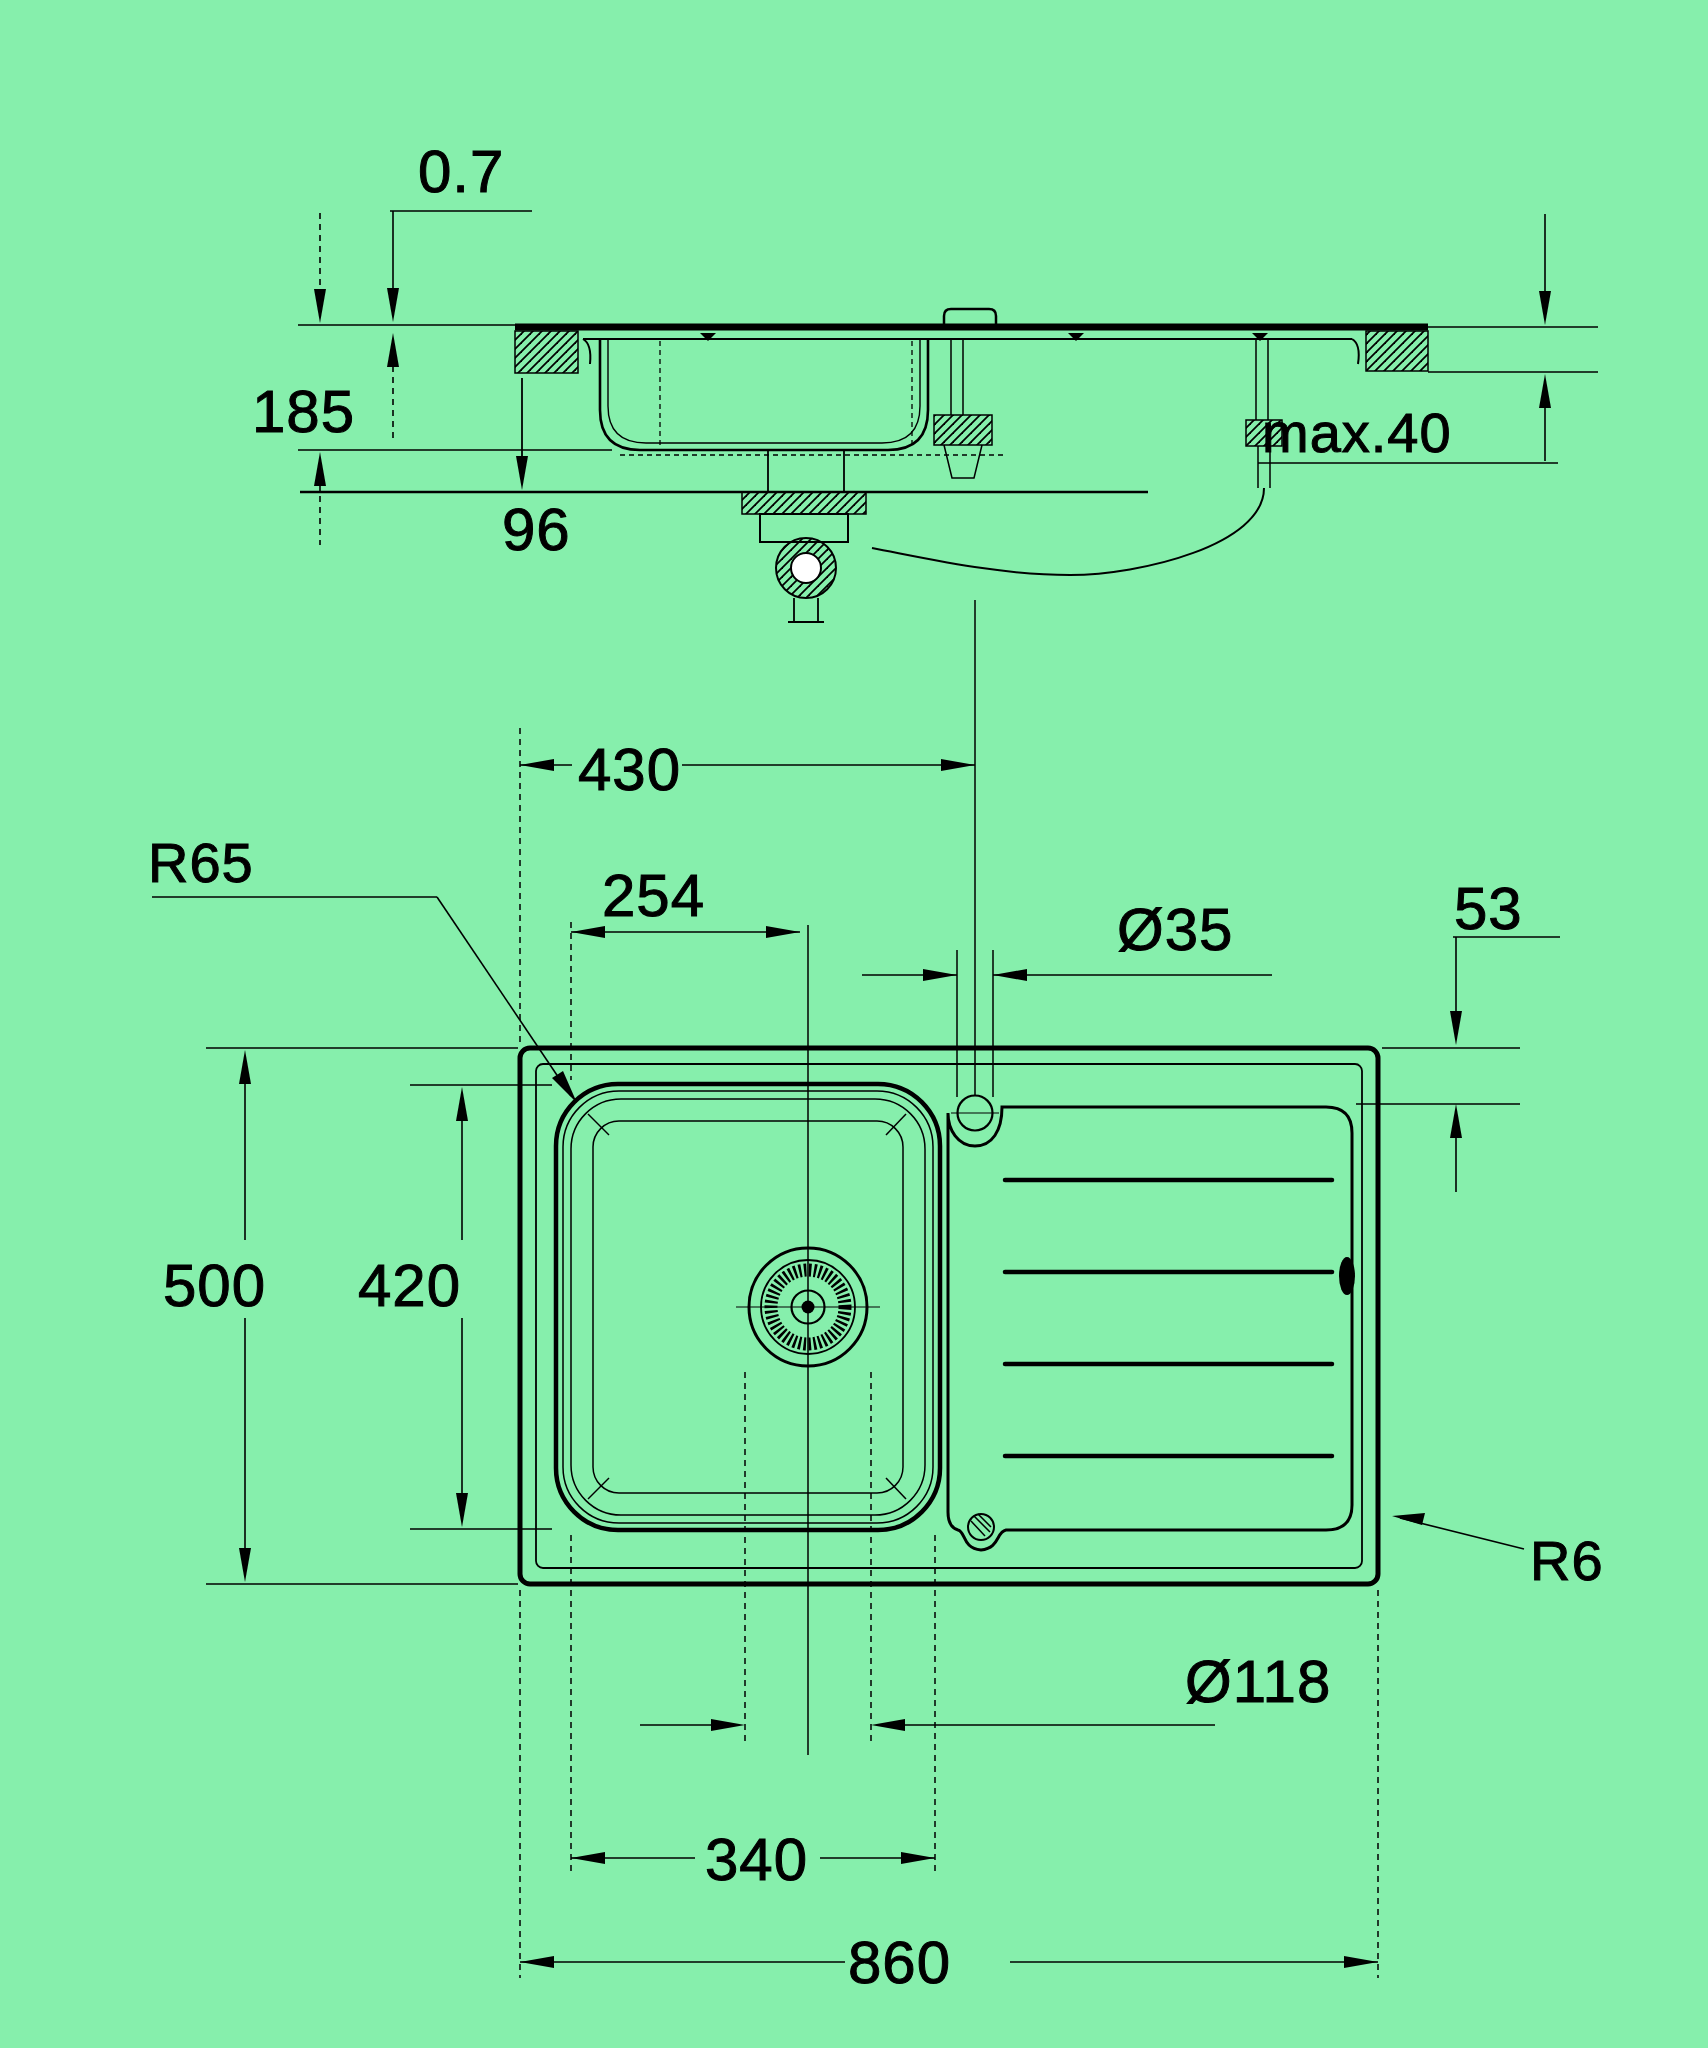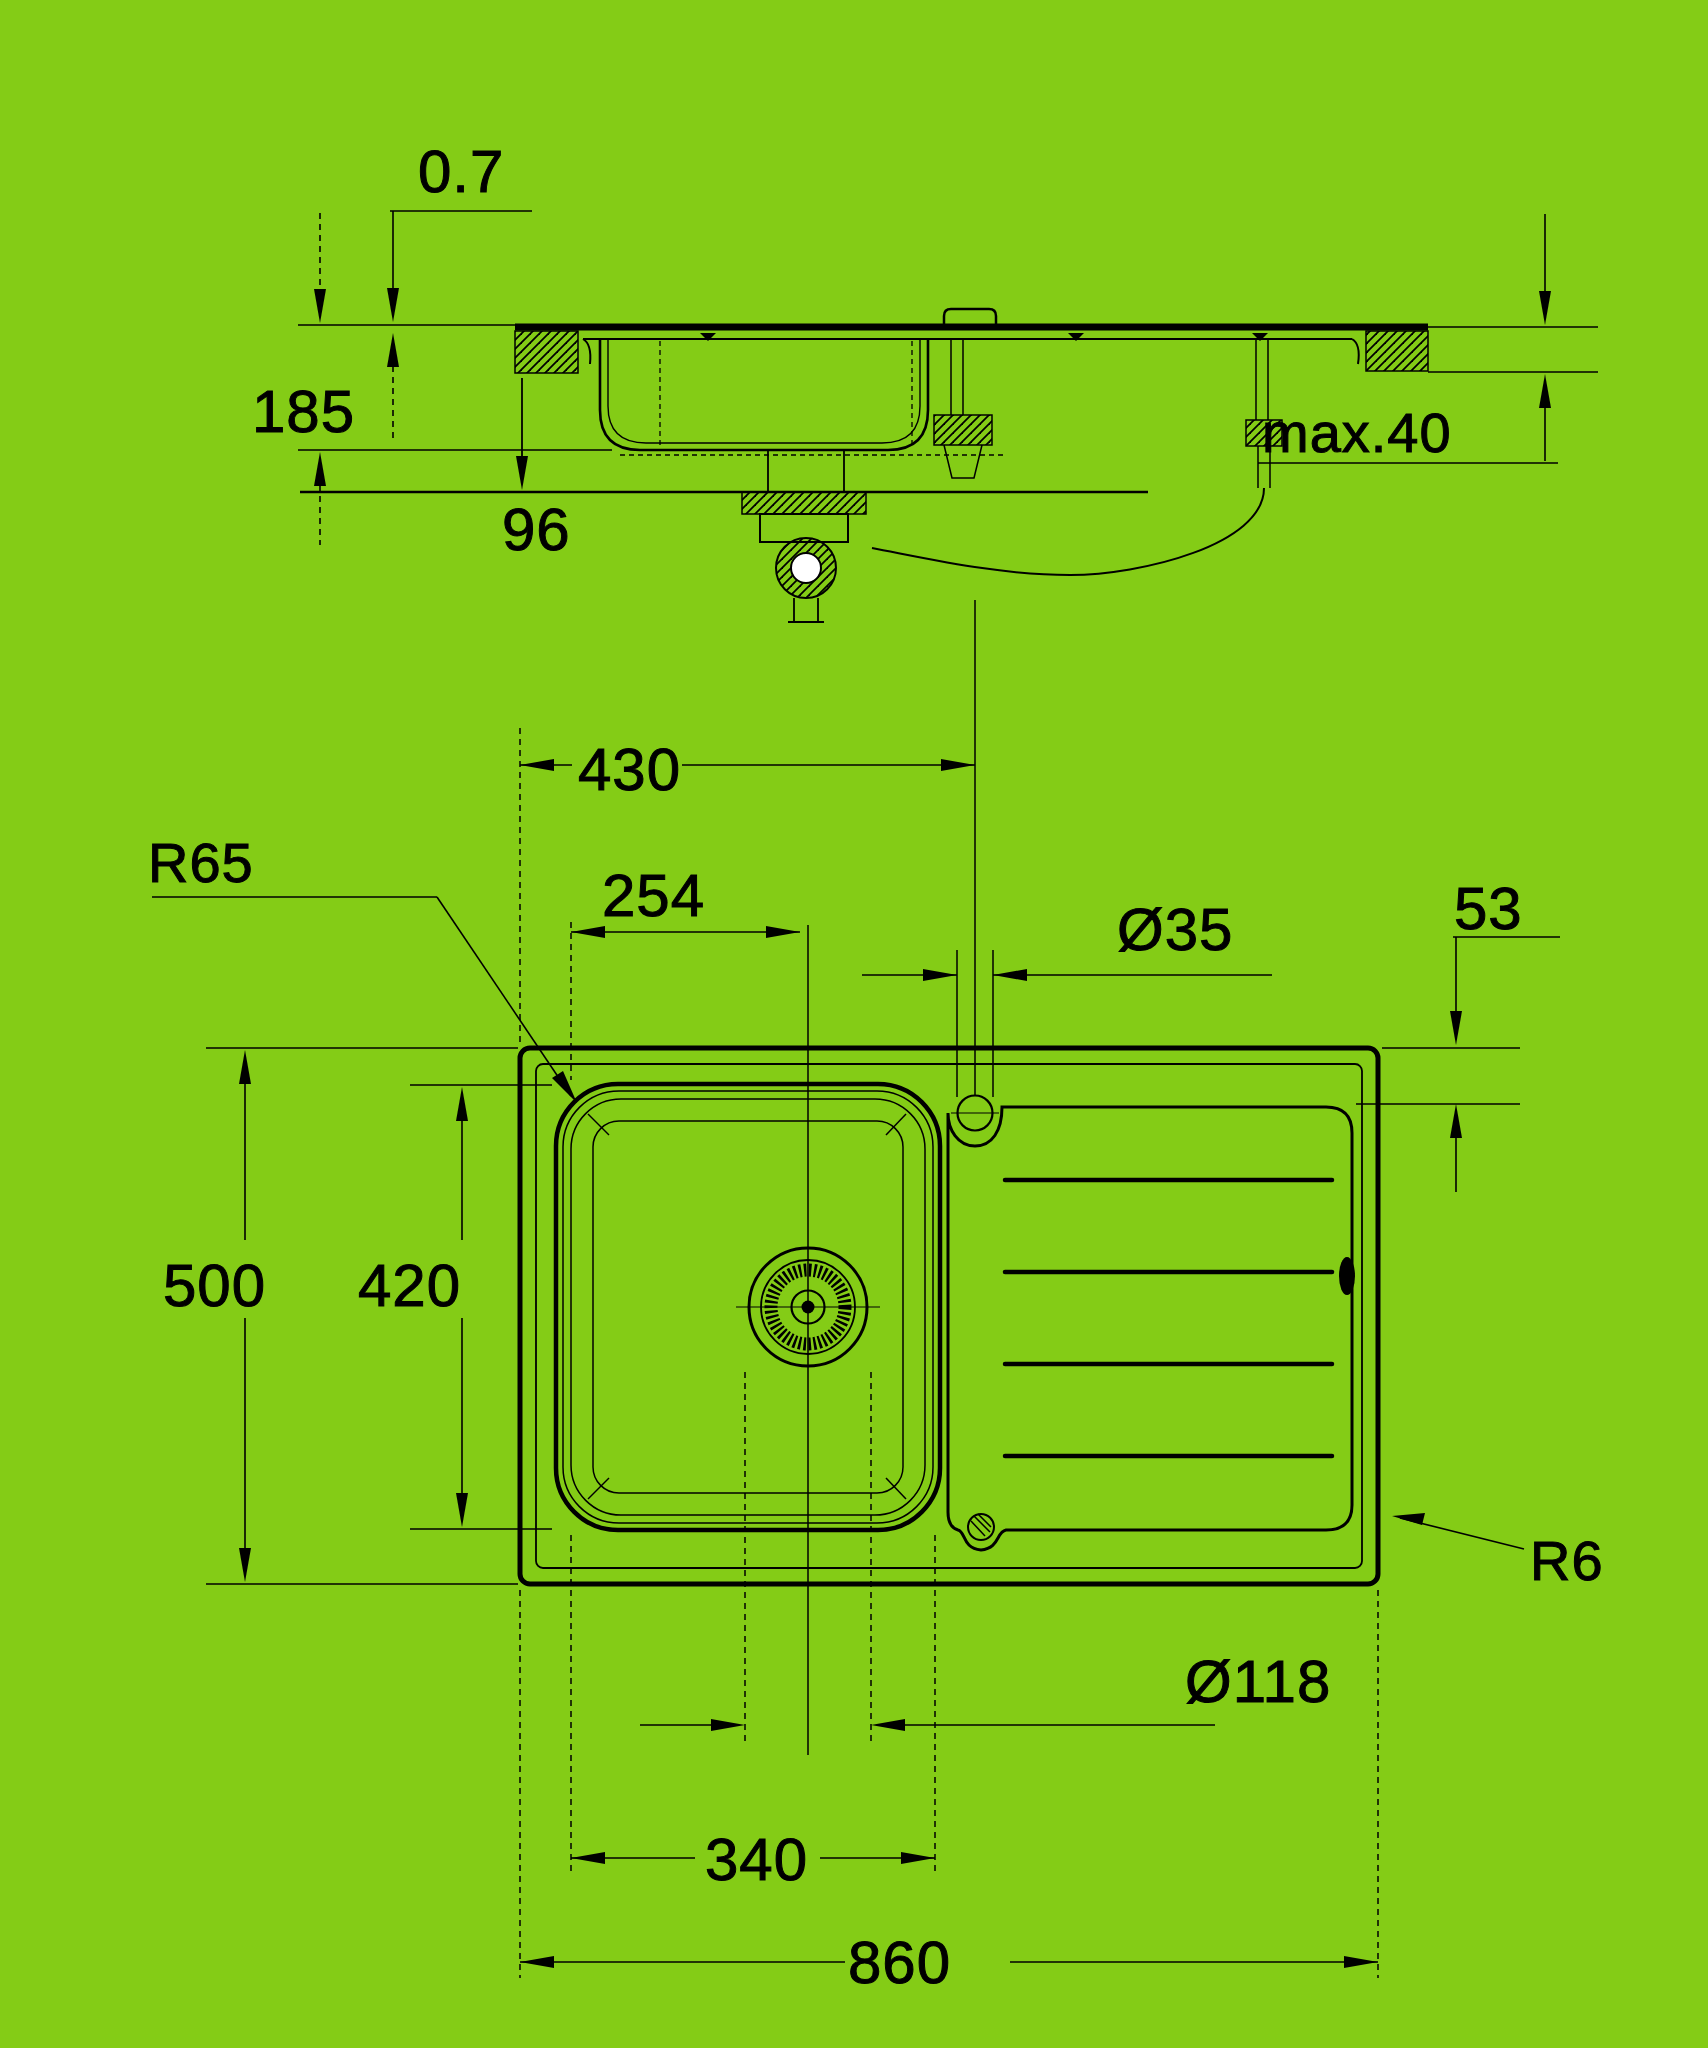--- a/index.html
+++ b/index.html
@@ -1,16 +1,16 @@
 <!DOCTYPE html>
 <html><head>
 <meta charset="utf-8">
 <style>
   html,body{margin:0;padding:0;background:#fff;}
-  .stage{width:1708px;height:2048px;background:#84cc16;position:relative;overflow:hidden;}
+  .stage{width:1708px;height:2048px;background:#86efac;position:relative;overflow:hidden;}
   svg{display:block;}
   text{font-family:"Liberation Sans","DejaVu Sans",sans-serif;fill:#000;letter-spacing:1px;}
   .dim{font-size:60px;}
   .dim-s{font-size:56px;}
   line,path,rect,circle,ellipse,polyline{vector-effect:none;}
 </style>
 </head>
 <body>
 
 <div class="stage">

